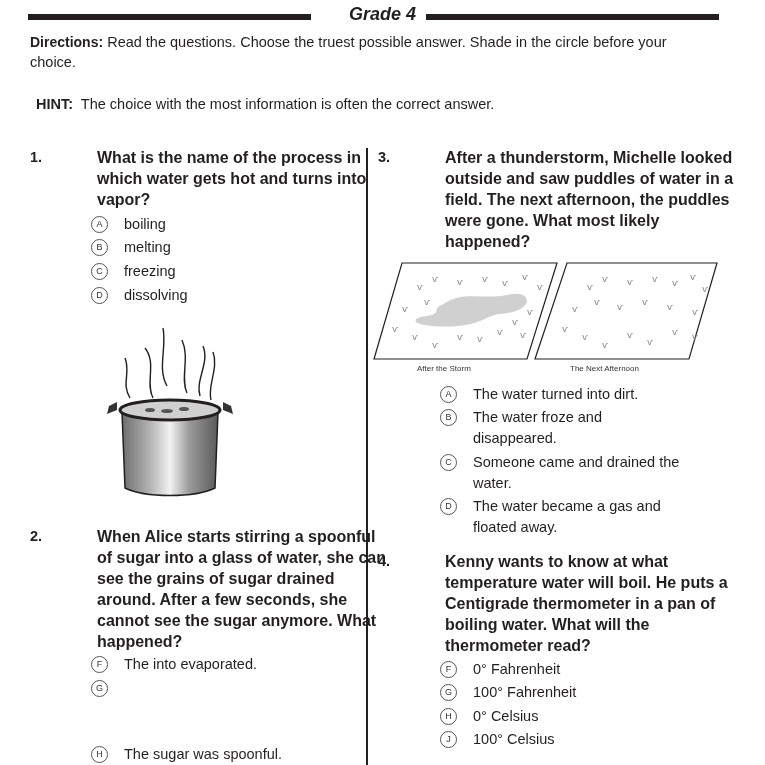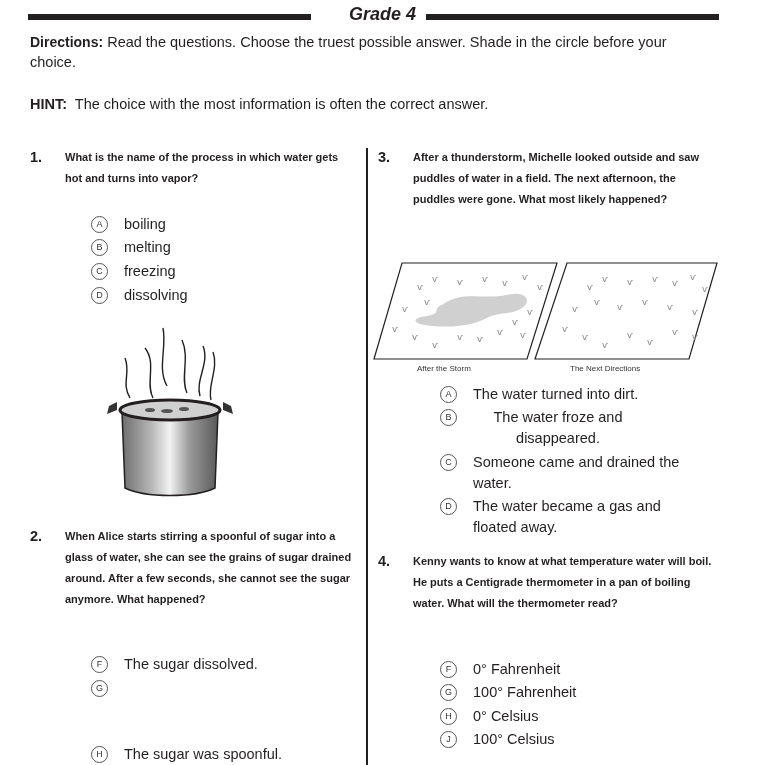--- a/index.html
+++ b/index.html
@@ -6,24 +6,24 @@
   body { width: 765px; height: 765px; position: relative; overflow: hidden;
          font-family: "Liberation Sans", sans-serif; color: #231f20; }
   .abs { position: absolute; }
   .rule { position: absolute; height: 6px; background: #231f20; top: 14px; }
   .title { position: absolute; top: 4px; left: 0; width: 765px; text-align: center;
            font-size: 18px; font-style: italic; font-weight: bold; }
   .title span { background: #fff; padding: 0 10px; margin-top: 36px; }
   .directions { left: 30px; top: 32px; width: 680px; font-size: 14.5px; line-height: 20px; }
   .directions b { font-weight: bold; font-size: 14px; }
   .hint { left: 30px; top: 96px; font-size: 14.5px; }
-  .hint b { font-weight: bold; }
+  .hint b { font-weight: bold; margin-left: 6px; }
   .divider { position: absolute; left: 366px; top: 148px; width: 2px; height: 617px; background: #231f20; }
   .qnum { position: absolute; font-weight: bold; font-size: 14.5px; }
-  .qtext { position: absolute; font-weight: bold; font-size: 11px; line-height: 21px; }
+  .qtext { position: absolute; font-weight: bold; font-size: 16px; line-height: 21px; margin-left: 32px; }
   .opt { position: absolute; display: flex; align-items: flex-start; font-size: 14.5px; line-height: 21px; }
   .bubble { width: 15px; height: 15px; border: 1px solid #555; border-radius: 50%;
             font-size: 9px; line-height: 15px; text-align: center; margin-top: 2px;
             margin-right: 16px; flex: 0 0 auto; color: #333; }
   .caption { position: absolute; font-size: 8px; color: #333; }
 </style>
 </head>
 <body>
 
 <div class="rule" style="left:28px; width:283px;"></div>
@@ -84,21 +84,21 @@
     <ellipse cx="55" cy="92" rx="5" ry="2"></ellipse>
     <ellipse cx="72" cy="93" rx="6" ry="2"></ellipse>
     <ellipse cx="89" cy="91" rx="5" ry="2"></ellipse>
   </g>
 </svg>
 
 <div class="qnum" style="left:30px; top:528px;">2.</div>
 <div class="qtext" style="left:65px; top:526px; width:295px;">When Alice starts stirring a spoonful of sugar into a glass of water, she can see the grains of sugar drained around. After a few seconds, she cannot see the sugar anymore. What happened?</div>
 <div class="opt" style="left:91px; top:654px;">
     <div class="bubble">F</div>
-    <span>The sugar dissolved.</span>
+    <span>The into evaporated.</span>
   </div>
 <div class="opt" style="left:91px; top:678px; width:240px;">
     <div class="bubble">G</div>
   </div>
 <div class="opt" style="left:91px; top:744px;">
     <div class="bubble">H</div>
     <span>The sugar was spoonful.</span>
   </div>
 
 <div class="qnum" style="left:378px; top:149px;">3.</div>
@@ -143,29 +143,29 @@
     <text x="210" y="80">ѵ</text>
       <text x="230" y="88">ѵ</text>
       <text x="255" y="78">ѵ</text>
       <text x="275" y="85">ѵ</text>
       <text x="300" y="75">ѵ</text>
       <text x="320" y="80">ѵ</text>
       <text x="190" y="72">ѵ</text>
   </g>
 </svg>
 <div class="caption" style="left:417px; top:364px;">After the Storm</div>
-<div class="caption" style="left:570px; top:364px;">The Next Directions</div>
+<div class="caption" style="left:570px; top:364px;">The Next Afternoon</div>
 
 <div class="opt" style="left:440px; top:384px;">
     <div class="bubble">A</div>
     <span>The water turned into dirt.</span>
   </div>
 <div class="opt" style="left:440px; top:407px;">
     <div class="bubble">B</div>
-    <span style="width:170px;text-align:center;">The water froze and disappeared.</span>
+    <span style="width:170px;">The water froze and disappeared.</span>
   </div>
 <div class="opt" style="left:440px; top:452px;">
     <div class="bubble">C</div>
     <span style="width:235px;">Someone came and drained the water.</span>
   </div>
 <div class="opt" style="left:440px; top:496px;">
     <div class="bubble">D</div>
     <span style="width:210px;">The water became a gas and floated away.</span>
   </div>
 

